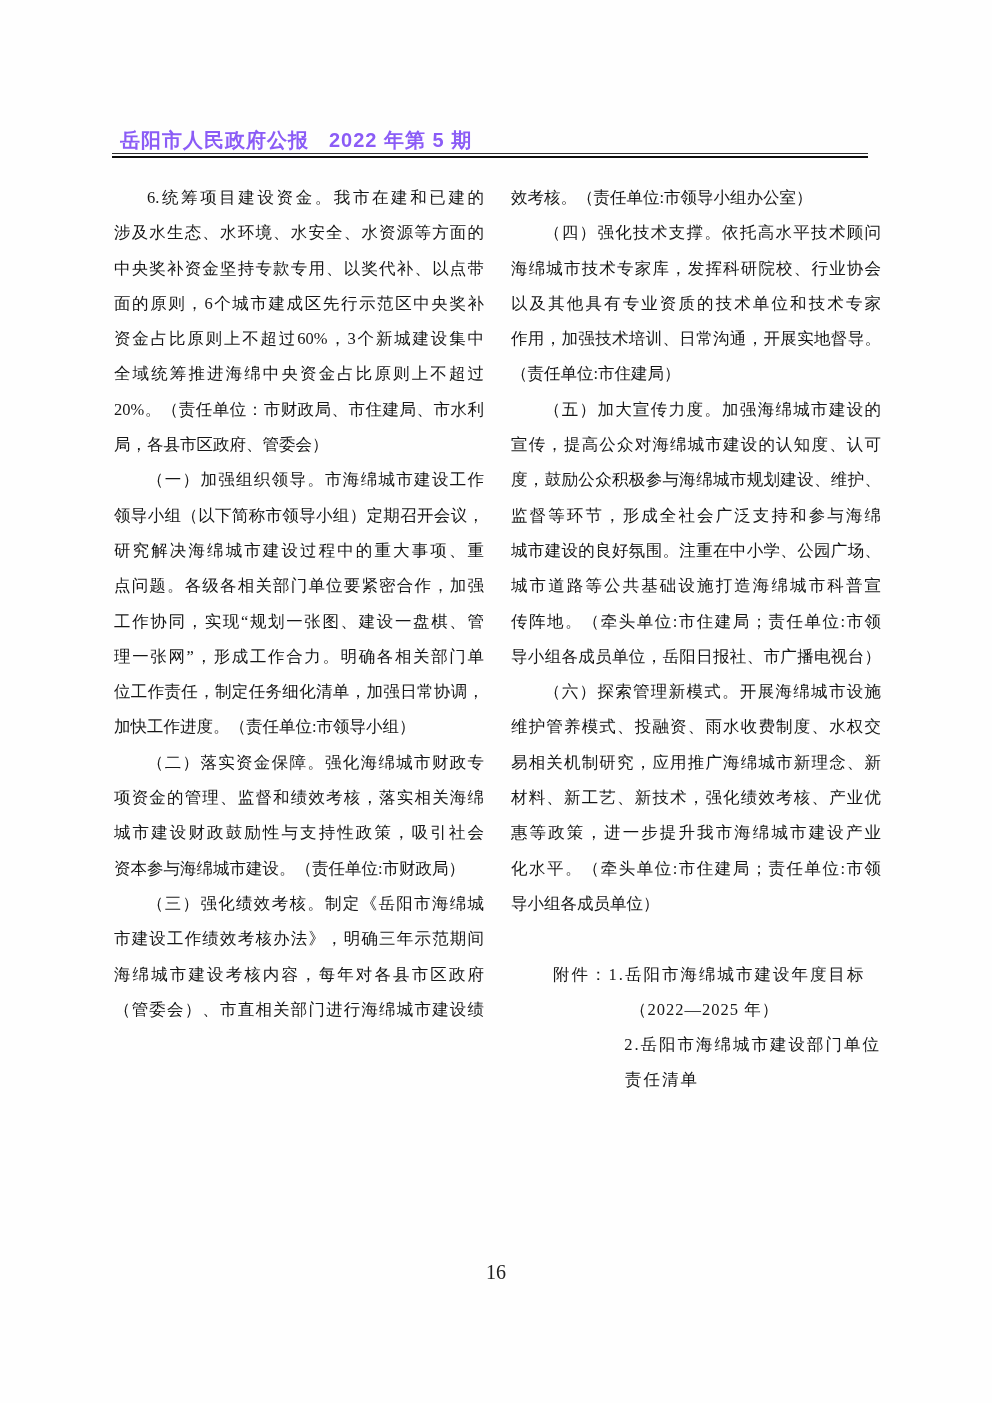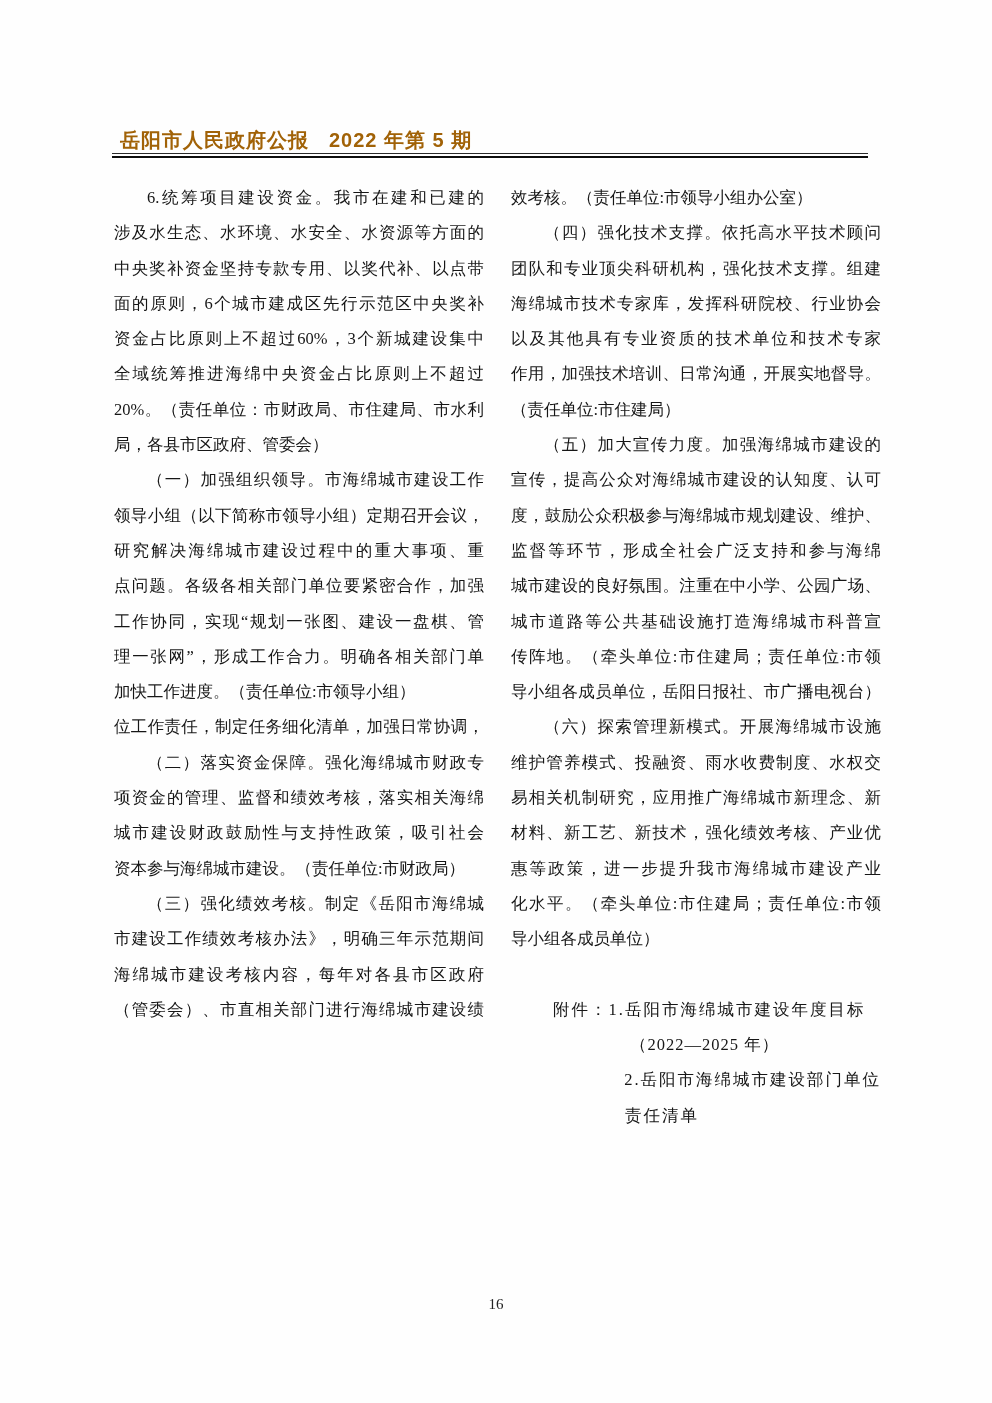--- a/index.html
+++ b/index.html
@@ -9,21 +9,21 @@
     font-family: "Liberation Serif", serif;
     color: #1b1b1b;
     position: relative;
   }
   .page { position: absolute; inset: 0; background: #fefefe; }
 
   .header {
     position: absolute; left: 120px; top: 127px;
     font-family: "Liberation Sans", sans-serif;
     font-weight: bold; font-size: 20px; letter-spacing: 1px;
-    white-space: nowrap; color: #a16207;
+    white-space: nowrap; color: #8b5cf6;
   }
   .header .issue { margin-left: 20px; }
 
   .rule {
     position: absolute; left: 112px; top: 153px; width: 756px;
     height: 2px;
     border-top: 1px solid #2a2a2a;
     border-bottom: 2px solid #0d0d0d;
   }
 
@@ -40,22 +40,22 @@
   .ind { text-indent: 2em; }
   .hd  { font-family: "Liberation Sans", sans-serif; font-weight: 600; letter-spacing: 2px; }
 
   .att  { letter-spacing: 2px; }
   .att1 { padding-left: 42px; }
   .att2 { padding-left: 119px; letter-spacing: 1px; }
   .att3 { padding-left: 101px; text-align: right; }
   .att4 { padding-left: 114px; }
 
   .pageno {
-    position: absolute; top: 1292px; left: 0; width: 100%;
-    text-align: center; font-size: 15px; line-height: 24px; color: #222;
+    position: absolute; top: 1260px; left: 0; width: 100%;
+    text-align: center; font-size: 20px; line-height: 24px; color: #222;
   }
 </style>
 </head>
 <body>
 
 <div class="page">
 
   <div class="header">
     <span>岳阳市人民政府公报</span><span class="issue">2022 年第 5 期</span>
   </div>
@@ -70,36 +70,35 @@
     <div class="ln j">资金占比原则上不超过60%，3个新城建设集中</div>
     <div class="ln j">全域统筹推进海绵中央资金占比原则上不超过</div>
     <div class="ln j">20%。（责任单位：市财政局、市住建局、市水利</div>
     <div class="ln">局，各县市区政府、管委会）</div>
     <div class="ln j ind">（一）加强组织领导。市海绵城市建设工作</div>
     <div class="ln j">领导小组（以下简称市领导小组）定期召开会议，</div>
     <div class="ln j">研究解决海绵城市建设过程中的重大事项、重</div>
     <div class="ln j">点问题。各级各相关部门单位要紧密合作，加强</div>
     <div class="ln j">工作协同，实现“规划一张图、建设一盘棋、管</div>
     <div class="ln j">理一张网”，形成工作合力。明确各相关部门单</div>
+    <div class="ln j">位工作责任，制定任务细化清单，加强日常协调，</div>
     <div class="ln">加快工作进度。（责任单位:市领导小组）</div>
-    <div class="ln j">位工作责任，制定任务细化清单，加强日常协调，</div>
     <div class="ln j ind">（二）落实资金保障。强化海绵城市财政专</div>
     <div class="ln j">项资金的管理、监督和绩效考核，落实相关海绵</div>
     <div class="ln j">城市建设财政鼓励性与支持性政策，吸引社会</div>
     <div class="ln">资本参与海绵城市建设。（责任单位:市财政局）</div>
     <div class="ln j ind">（三）强化绩效考核。制定《岳阳市海绵城</div>
     <div class="ln j">市建设工作绩效考核办法》，明确三年示范期间</div>
     <div class="ln j">海绵城市建设考核内容，每年对各县市区政府</div>
     <div class="ln j">（管委会）、市直相关部门进行海绵城市建设绩</div>
   </div>
 
   <div class="col col-right">
     <div class="ln">效考核。（责任单位:市领导小组办公室）</div>
     <div class="ln j ind">（四）强化技术支撑。依托高水平技术顾问</div>
-    <div class="ln j">团队和专业顶尖科研机构，强化技术支撑。组建</div>
     <div class="ln j">海绵城市技术专家库，发挥科研院校、行业协会</div>
     <div class="ln j">以及其他具有专业资质的技术单位和技术专家</div>
     <div class="ln j">作用，加强技术培训、日常沟通，开展实地督导。</div>
     <div class="ln">（责任单位:市住建局）</div>
     <div class="ln j ind">（五）加大宣传力度。加强海绵城市建设的</div>
     <div class="ln j">宣传，提高公众对海绵城市建设的认知度、认可</div>
     <div class="ln j">度，鼓励公众积极参与海绵城市规划建设、维护、</div>
     <div class="ln j">监督等环节，形成全社会广泛支持和参与海绵</div>
     <div class="ln j">城市建设的良好氛围。注重在中小学、公园广场、</div>
     <div class="ln j">城市道路等公共基础设施打造海绵城市科普宣</div>

